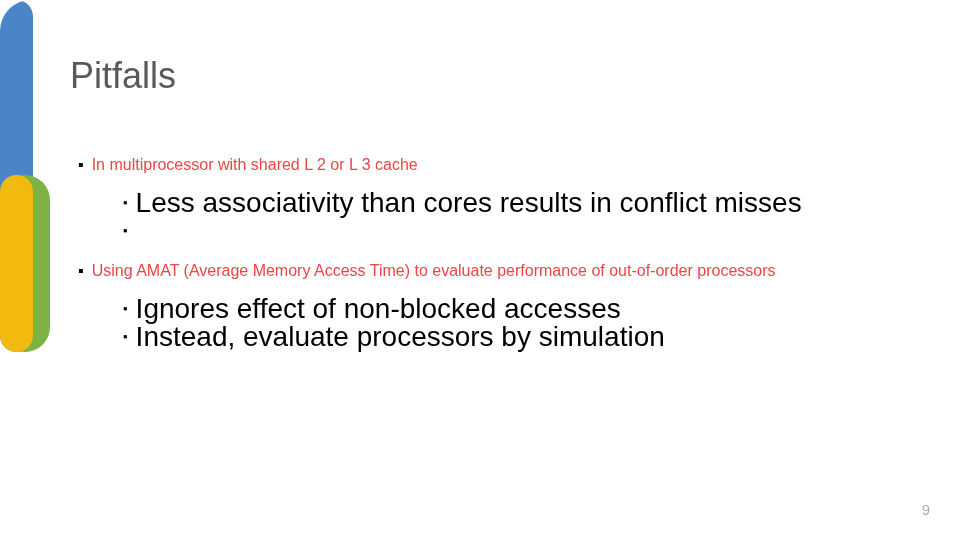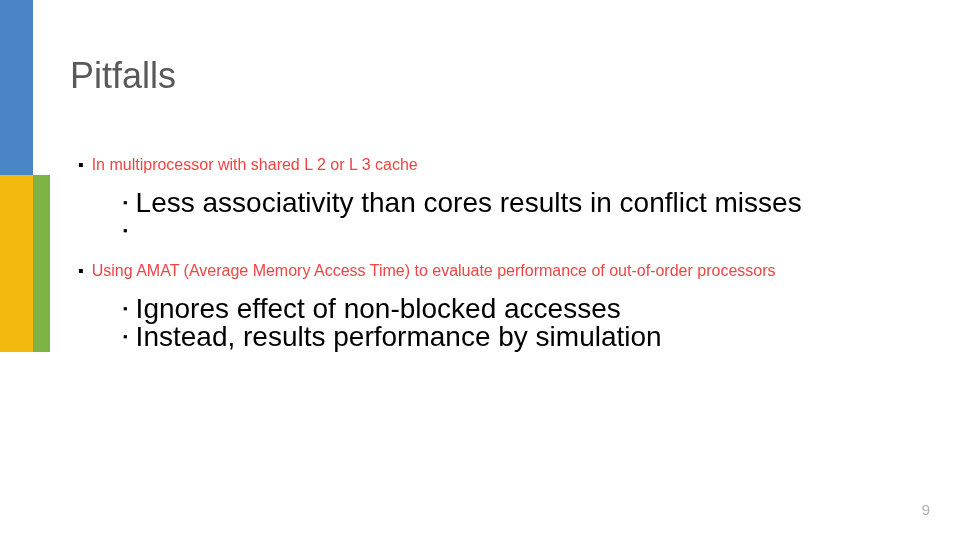--- a/index.html
+++ b/index.html
@@ -1,15 +1,15 @@
 <!DOCTYPE html>
 <html><head>
 <meta charset="utf-8">
 <style>
-  * { margin: 0; padding: 0; box-sizing: border-box; }
+  * { margin: 0; padding: 0; box-sizing: border-box; border-radius: 31px; }
   html, body { width: 960px; height: 540px; overflow: hidden; font-family: Arial, Helvetica, sans-serif; background: #fff; }
   .slide { position: relative; width: 960px; height: 540px; }
   .blue-bar { position: absolute; left: 0; top: 0; width: 33px; height: 352px; background: #4a86c5; }
   .green-bar { position: absolute; left: 0; top: 175px; width: 50px; height: 177px; background: #7cb342; }
   .yellow-bar { position: absolute; left: 0; top: 175px; width: 33px; height: 177px; background: #f2b90f; }
   .title { position: absolute; left: 70px; top: 55px; font-size: 36px; color: #595959; font-weight: 400; }
   .content { position: absolute; left: 78px; top: 140px; width: 830px; }
   .lvl1 { display: flex; align-items: flex-start; margin-top: 10px; }
   .lvl1 .bullet { color: #000; font-size: 16px; line-height: 30px; margin-right: 8px; font-weight: bold; }
   .lvl1 .txt { font-size: 16px; color: #ef4444; line-height: 30px; }
@@ -50,20 +50,20 @@
       <span class="bullet">▪</span>
       <span class="txt">Using AMAT (Average Memory Access Time) to evaluate performance of out-of-order processors</span>
     </div>
     <div class="lvl2-group">
       <div class="lvl2">
         <span class="bullet">▪</span>
         <span class="txt">Ignores effect of non-blocked accesses</span>
       </div>
       <div class="lvl2">
         <span class="bullet">▪</span>
-        <span class="txt">Instead, results performance by simulation</span>
+        <span class="txt">Instead, evaluate processors by simulation</span>
       </div>
     </div>
 
   </div>
 
   <div class="pgnum">9</div>
 </div>
 
 </body></html>

